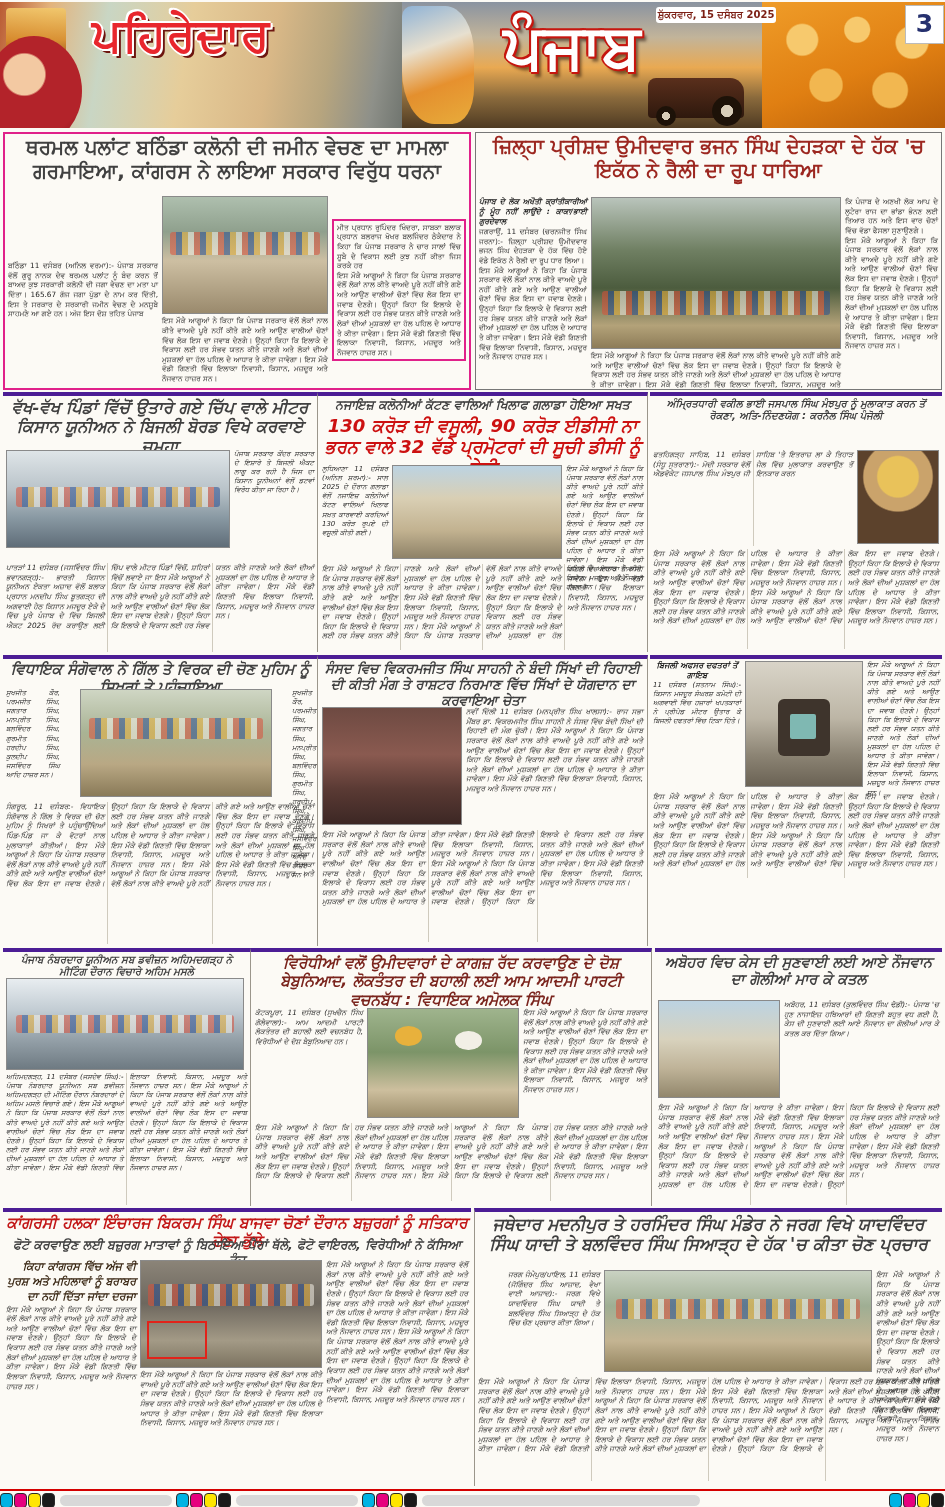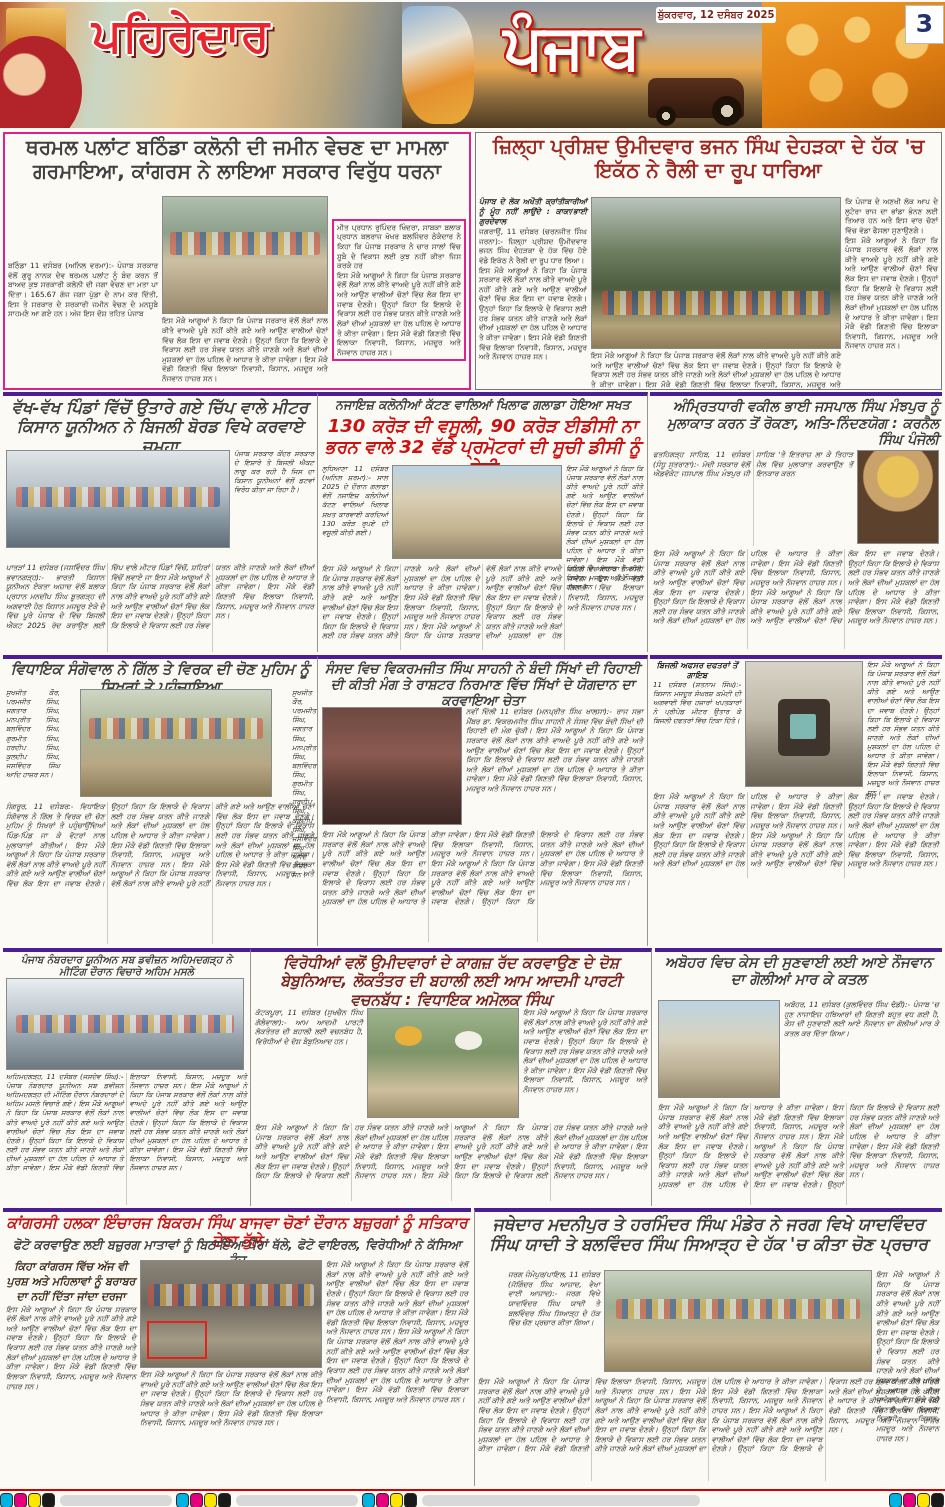--- a/index.html
+++ b/index.html
@@ -61,21 +61,21 @@
   .ph-twomen{background:linear-gradient(180deg,#9fb48d 0%,#7c9468 40%,#cdbf9e 75%,#9d8e6c 100%);}
   .ph-street{background:linear-gradient(180deg,#bcd3e2 0%,#d8d2bd 40%,#bfb398 70%,#92876c 100%);}
   .ph-sitting{background:linear-gradient(180deg,#8b8478 0%,#6d675e 40%,#a39a86 75%,#7c7360 100%);}
   .ph-jarag{background:linear-gradient(180deg,#c9d2c2 0%,#9fae93 35%,#c4b492 70%,#93845f 100%);}
   .dotrow{position:absolute;left:4%;top:30%;width:92%;height:20%;
     background:repeating-linear-gradient(90deg,#d94f3a 0 6px,#2a4d8f 6px 12px,#e8b13c 12px 18px,#f4f0e6 18px 24px);
     opacity:.55;border-radius:3px;}
   .redbox-overlay{position:absolute;left:6px;bottom:8px;width:56px;height:34px;border:2px solid #e2231a;}
   .innerpink{border:2px solid #e0218a;padding:2px 3px;box-sizing:border-box;}
   .minihead{font-size:8.2px;font-weight:bold;text-align:center;color:#111;line-height:1.2;}
-  .statement{font-size:11px;font-weight:bold;text-align:center;color:#3c2a17;line-height:1.35;}
+  .statement{font-size:11px;font-weight:bold;text-align:right;color:#3c2a17;line-height:1.35;}
   
   #redline{position:absolute;left:0;top:1489px;width:945px;height:2px;background:#d40000;}
   #marks{position:absolute;left:0;top:1493px;width:945px;height:14px;display:flex;align-items:center;}
   .mark{width:11px;height:13px;border-radius:4px;border:1px solid #2b2b2b;margin-right:1px;flex:none;}
   .graybar{height:11px;background:#d8d8d8;border-radius:6px;flex:none;margin:0 4px;}
 </style>
 </head>
 <body>
 
 <div id="page">
@@ -87,21 +87,21 @@
     </div>
     <div class="mh-field">
       <div class="mh-tractor"></div>
       <div class="mh-wheel" style="right:20px;"></div>
       <div class="mh-wheel" style="right:86px;width:20px;height:20px;bottom:2px;"></div>
     </div>
     <div class="mh-map"></div>
     <div class="mh-kids"></div>
     <div id="brand-left">ਪਹਿਰੇਦਾਰ</div>
     <div id="brand-center">ਪੰਜਾਬ</div>
-    <div id="datebox">ਸ਼ੁੱਕਰਵਾਰ, 12 ਦਸੰਬਰ 2025</div>
+    <div id="datebox">ਸ਼ੁੱਕਰਵਾਰ, 15 ਦਸੰਬਰ 2025</div>
     <div id="pagebox">3</div>
   </div>
 
   <div class="art" style="left:3px;top:132px;width:468px;height:258px;border:2px solid #e0218a;padding:2px 3px;">
     <div class="hl" style="font-size:20px;height:58px;">ਥਰਮਲ ਪਲਾਂਟ ਬਠਿੰਡਾ ਕਲੋਨੀ ਦੀ ਜਮੀਨ ਵੇਚਣ ਦਾ ਮਾਮਲਾ ਗਰਮਾਇਆ, ਕਾਂਗਰਸ ਨੇ ਲਾਇਆ ਸਰਕਾਰ ਵਿਰੁੱਧ ਧਰਨਾ</div>
     <div style="display:flex;gap:4px;height:192px;align-items:center;">
       <div class="body" style="width:150px;flex:none;">ਬਠਿੰਡਾ 11 ਦਸੰਬਰ (ਅਨਿਲ ਵਰਮਾ):- ਪੰਜਾਬ ਸਰਕਾਰ ਵੱਲੋਂ ਗੁਰੂ ਨਾਨਕ ਦੇਵ ਥਰਮਲ ਪਲਾਂਟ ਨੂੰ ਬੰਦ ਕਰਨ ਤੋਂ ਬਾਅਦ ਕੁਝ ਸਰਕਾਰੀ ਕਲੋਨੀ ਦੀ ਜਗਾ ਵੇਚਣ ਦਾ ਮਤਾ ਪਾ ਦਿੱਤਾ। 165.67 ਗੱਜ ਜਗਾ ਪੁੱਡਾ ਦੇ ਨਾਮ ਕਰ ਦਿੱਤੀ, ਇਸ ਤੇ ਸਰਕਾਰ ਦੇ ਸਰਕਾਰੀ ਜਮੀਨ ਵੇਚਣ ਦੇ ਮਨਸੂਬੇ ਸਾਹਮਣੇ ਆ ਗਏ ਹਨ। ਅੱਜ ਇਸ ਦੋਸ਼ ਤਹਿਤ ਪੰਜਾਬ</div>
       <div style="width:166px;flex:none;display:flex;flex-direction:column;gap:2px;">
         <div class="photo ph-protest" style="height:118px;">
           <div class="dotrow"></div>
@@ -155,21 +155,21 @@
     <div class="hl" style="font-size:18px;height:50px;color:#cc1111;">130 ਕਰੋੜ ਦੀ ਵਸੂਲੀ, 90 ਕਰੋੜ ਈਡੀਸੀ ਨਾ ਭਰਨ ਵਾਲੇ 32 ਵੱਡੇ ਪ੍ਰਮੋਟਰਾਂ ਦੀ ਸੂਚੀ ਡੀਸੀ ਨੂੰ ਭੇਜੀ</div>
     <div style="display:flex;gap:4px;height:96px;">
       <div class="body small" style="width:66px;flex:none;">ਲੁਧਿਆਣਾ 11 ਦਸੰਬਰ (ਅਨਿਲ ਸ਼ਰਮਾ):- ਸਾਲ 2025 ਦੇ ਦੌਰਾਨ ਗਲਾਡਾ ਵੱਲੋਂ ਨਜਾਇਜ਼ ਕਲੋਨੀਆਂ ਕੱਟਣ ਵਾਲਿਆਂ ਖਿਲਾਫ ਸਖ਼ਤ ਕਾਰਵਾਈ ਕਰਦਿਆਂ 130 ਕਰੋੜ ਰੁਪਏ ਦੀ ਵਸੂਲੀ ਕੀਤੀ ਗਈ।</div>
       <div class="photo ph-building" style="width:170px;height:94px;"></div>
       <div class="body small" style="flex:1;">ਇਸ ਮੌਕੇ ਆਗੂਆਂ ਨੇ ਕਿਹਾ ਕਿ ਪੰਜਾਬ ਸਰਕਾਰ ਵੱਲੋਂ ਲੋਕਾਂ ਨਾਲ ਕੀਤੇ ਵਾਅਦੇ ਪੂਰੇ ਨਹੀਂ ਕੀਤੇ ਗਏ ਅਤੇ ਆਉਣ ਵਾਲੀਆਂ ਚੋਣਾਂ ਵਿੱਚ ਲੋਕ ਇਸ ਦਾ ਜਵਾਬ ਦੇਣਗੇ। ਉਨ੍ਹਾਂ ਕਿਹਾ ਕਿ ਇਲਾਕੇ ਦੇ ਵਿਕਾਸ ਲਈ ਹਰ ਸੰਭਵ ਯਤਨ ਕੀਤੇ ਜਾਣਗੇ ਅਤੇ ਲੋਕਾਂ ਦੀਆਂ ਮੁਸ਼ਕਲਾਂ ਦਾ ਹੱਲ ਪਹਿਲ ਦੇ ਆਧਾਰ ਤੇ ਕੀਤਾ ਜਾਵੇਗਾ। ਇਸ ਮੌਕੇ ਵੱਡੀ ਗਿਣਤੀ ਵਿੱਚ ਇਲਾਕਾ ਨਿਵਾਸੀ, ਕਿਸਾਨ, ਮਜ਼ਦੂਰ ਅਤੇ ਨੌਜਵਾਨ ਹਾਜ਼ਰ ਸਨ। </div>
     </div>
     <div class="body colwrap" style="columns:4;height:86px;margin-top:3px;">ਇਸ ਮੌਕੇ ਆਗੂਆਂ ਨੇ ਕਿਹਾ ਕਿ ਪੰਜਾਬ ਸਰਕਾਰ ਵੱਲੋਂ ਲੋਕਾਂ ਨਾਲ ਕੀਤੇ ਵਾਅਦੇ ਪੂਰੇ ਨਹੀਂ ਕੀਤੇ ਗਏ ਅਤੇ ਆਉਣ ਵਾਲੀਆਂ ਚੋਣਾਂ ਵਿੱਚ ਲੋਕ ਇਸ ਦਾ ਜਵਾਬ ਦੇਣਗੇ। ਉਨ੍ਹਾਂ ਕਿਹਾ ਕਿ ਇਲਾਕੇ ਦੇ ਵਿਕਾਸ ਲਈ ਹਰ ਸੰਭਵ ਯਤਨ ਕੀਤੇ ਜਾਣਗੇ ਅਤੇ ਲੋਕਾਂ ਦੀਆਂ ਮੁਸ਼ਕਲਾਂ ਦਾ ਹੱਲ ਪਹਿਲ ਦੇ ਆਧਾਰ ਤੇ ਕੀਤਾ ਜਾਵੇਗਾ। ਇਸ ਮੌਕੇ ਵੱਡੀ ਗਿਣਤੀ ਵਿੱਚ ਇਲਾਕਾ ਨਿਵਾਸੀ, ਕਿਸਾਨ, ਮਜ਼ਦੂਰ ਅਤੇ ਨੌਜਵਾਨ ਹਾਜ਼ਰ ਸਨ। ਇਸ ਮੌਕੇ ਆਗੂਆਂ ਨੇ ਕਿਹਾ ਕਿ ਪੰਜਾਬ ਸਰਕਾਰ ਵੱਲੋਂ ਲੋਕਾਂ ਨਾਲ ਕੀਤੇ ਵਾਅਦੇ ਪੂਰੇ ਨਹੀਂ ਕੀਤੇ ਗਏ ਅਤੇ ਆਉਣ ਵਾਲੀਆਂ ਚੋਣਾਂ ਵਿੱਚ ਲੋਕ ਇਸ ਦਾ ਜਵਾਬ ਦੇਣਗੇ। ਉਨ੍ਹਾਂ ਕਿਹਾ ਕਿ ਇਲਾਕੇ ਦੇ ਵਿਕਾਸ ਲਈ ਹਰ ਸੰਭਵ ਯਤਨ ਕੀਤੇ ਜਾਣਗੇ ਅਤੇ ਲੋਕਾਂ ਦੀਆਂ ਮੁਸ਼ਕਲਾਂ ਦਾ ਹੱਲ ਪਹਿਲ ਦੇ ਆਧਾਰ ਤੇ ਕੀਤਾ ਜਾਵੇਗਾ। ਇਸ ਮੌਕੇ ਵੱਡੀ ਗਿਣਤੀ ਵਿੱਚ ਇਲਾਕਾ ਨਿਵਾਸੀ, ਕਿਸਾਨ, ਮਜ਼ਦੂਰ ਅਤੇ ਨੌਜਵਾਨ ਹਾਜ਼ਰ ਸਨ। </div>
   </div>
 
   <div class="art row-top" style="left:650px;top:392px;width:292px;height:260px;padding:2px 3px;">
-    <div class="hl" style="font-size:14px;height:52px;text-align:right;">ਅੰਮ੍ਰਿਤਧਾਰੀ ਵਕੀਲ ਭਾਈ ਜਸਪਾਲ ਸਿੰਘ ਮੰਝਪੁਰ ਨੂੰ ਮੁਲਾਕਾਤ ਕਰਨ ਤੋਂ ਰੋਕਣਾ, ਅਤਿ-ਨਿੰਦਣਯੋਗ : ਕਰਨੈਲ ਸਿੰਘ ਪੰਜੋਲੀ</div>
+    <div class="hl" style="font-size:10px;height:52px;">ਅੰਮ੍ਰਿਤਧਾਰੀ ਵਕੀਲ ਭਾਈ ਜਸਪਾਲ ਸਿੰਘ ਮੰਝਪੁਰ ਨੂੰ ਮੁਲਾਕਾਤ ਕਰਨ ਤੋਂ ਰੋਕਣਾ, ਅਤਿ-ਨਿੰਦਣਯੋਗ : ਕਰਨੈਲ ਸਿੰਘ ਪੰਜੋਲੀ</div>
     <div style="display:flex;gap:4px;height:96px;">
       <div class="body colwrap" style="flex:1;columns:2;">ਫਤਹਿਗੜ੍ਹ ਸਾਹਿਬ, 11 ਦਸੰਬਰ (ਸੰਧੂ ਸੁਤਰਾਣਾ):- ਮੋਦੀ ਸਰਕਾਰ ਵੱਲੋਂ ਐਡਵੋਕੇਟ ਜਸਪਾਲ ਸਿੰਘ ਮੰਝਪੁਰ ਜੀ ਸਾਹਿਬ 'ਤੇ ਇਤਰਾਜ਼ ਲਾ ਕੇ ਤਿਹਾੜ ਜੇਲ ਵਿੱਚ ਮੁਲਾਕਾਤ ਕਰਵਾਉਣ ਤੋਂ ਇਨਕਾਰ ਕਰਨ</div>
       <div class="photo ph-portrait" style="width:82px;height:94px;"></div>
     </div>
     <div class="body colwrap" style="columns:3;height:100px;margin-top:3px;">ਇਸ ਮੌਕੇ ਆਗੂਆਂ ਨੇ ਕਿਹਾ ਕਿ ਪੰਜਾਬ ਸਰਕਾਰ ਵੱਲੋਂ ਲੋਕਾਂ ਨਾਲ ਕੀਤੇ ਵਾਅਦੇ ਪੂਰੇ ਨਹੀਂ ਕੀਤੇ ਗਏ ਅਤੇ ਆਉਣ ਵਾਲੀਆਂ ਚੋਣਾਂ ਵਿੱਚ ਲੋਕ ਇਸ ਦਾ ਜਵਾਬ ਦੇਣਗੇ। ਉਨ੍ਹਾਂ ਕਿਹਾ ਕਿ ਇਲਾਕੇ ਦੇ ਵਿਕਾਸ ਲਈ ਹਰ ਸੰਭਵ ਯਤਨ ਕੀਤੇ ਜਾਣਗੇ ਅਤੇ ਲੋਕਾਂ ਦੀਆਂ ਮੁਸ਼ਕਲਾਂ ਦਾ ਹੱਲ ਪਹਿਲ ਦੇ ਆਧਾਰ ਤੇ ਕੀਤਾ ਜਾਵੇਗਾ। ਇਸ ਮੌਕੇ ਵੱਡੀ ਗਿਣਤੀ ਵਿੱਚ ਇਲਾਕਾ ਨਿਵਾਸੀ, ਕਿਸਾਨ, ਮਜ਼ਦੂਰ ਅਤੇ ਨੌਜਵਾਨ ਹਾਜ਼ਰ ਸਨ। ਇਸ ਮੌਕੇ ਆਗੂਆਂ ਨੇ ਕਿਹਾ ਕਿ ਪੰਜਾਬ ਸਰਕਾਰ ਵੱਲੋਂ ਲੋਕਾਂ ਨਾਲ ਕੀਤੇ ਵਾਅਦੇ ਪੂਰੇ ਨਹੀਂ ਕੀਤੇ ਗਏ ਅਤੇ ਆਉਣ ਵਾਲੀਆਂ ਚੋਣਾਂ ਵਿੱਚ ਲੋਕ ਇਸ ਦਾ ਜਵਾਬ ਦੇਣਗੇ। ਉਨ੍ਹਾਂ ਕਿਹਾ ਕਿ ਇਲਾਕੇ ਦੇ ਵਿਕਾਸ ਲਈ ਹਰ ਸੰਭਵ ਯਤਨ ਕੀਤੇ ਜਾਣਗੇ ਅਤੇ ਲੋਕਾਂ ਦੀਆਂ ਮੁਸ਼ਕਲਾਂ ਦਾ ਹੱਲ ਪਹਿਲ ਦੇ ਆਧਾਰ ਤੇ ਕੀਤਾ ਜਾਵੇਗਾ। ਇਸ ਮੌਕੇ ਵੱਡੀ ਗਿਣਤੀ ਵਿੱਚ ਇਲਾਕਾ ਨਿਵਾਸੀ, ਕਿਸਾਨ, ਮਜ਼ਦੂਰ ਅਤੇ ਨੌਜਵਾਨ ਹਾਜ਼ਰ ਸਨ। </div>
   </div>
 
   <div class="art row-top" style="left:3px;top:655px;width:314px;height:291px;padding:2px 3px;">
     <div class="hl" style="font-size:15px;height:28px;">ਵਿਧਾਇਕ ਸੰਗੋਵਾਲ ਨੇ ਗਿੱਲ ਤੇ ਵਿਰਕ ਦੀ ਚੋਣ ਮੁਹਿਮ ਨੂੰ ਸਿਖਰਾਂ ਤੇ ਪਹੁੰਚਾਇਆ</div>
     <div style="display:flex;gap:20px;height:110px;">

